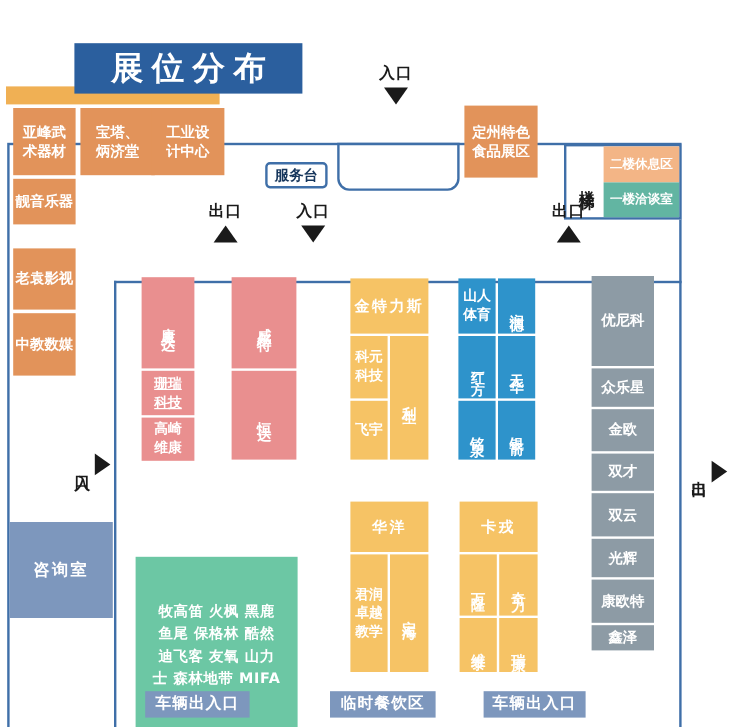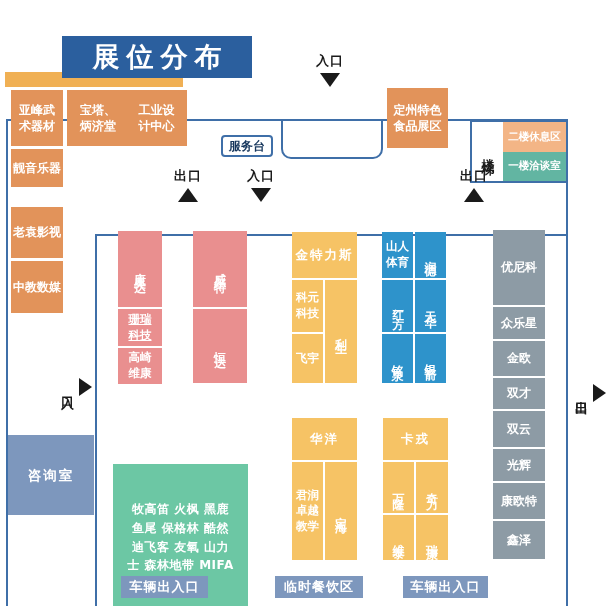--- a/index.html
+++ b/index.html
@@ -152,21 +152,21 @@
   <div class="booth blue v" style="left:415px;top:280px;width:31px;height:52px;">天华</div>
   <div class="booth blue v" style="left:415px;top:334px;width:31px;height:49px;">银箭</div>
 
   <div class="booth gray" style="left:493px;top:230px;width:52px;height:75px;">优尼科</div>
   <div class="booth gray" style="left:493px;top:307px;width:52px;height:32px;">众乐星</div>
   <div class="booth gray" style="left:493px;top:341px;width:52px;height:35px;">金欧</div>
   <div class="booth gray" style="left:493px;top:378px;width:52px;height:31px;">双才</div>
   <div class="booth gray" style="left:493px;top:411px;width:52px;height:36px;">双云</div>
   <div class="booth gray" style="left:493px;top:449px;width:52px;height:32px;">光辉</div>
   <div class="booth gray" style="left:493px;top:483px;width:52px;height:36px;">康欧特</div>
-  <div class="booth gray" style="left:493px;top:521px;width:52px;height:38px;">鑫泽</div>
+  <div class="booth gray" style="left:493px;top:521px;width:52px;height:21px;">鑫泽</div>
 
   <div class="booth tealbg prelines teal-zone" style="left:113px;top:420px;width:135px;height:147px;">牧高笛 火枫 黑鹿
 鱼尾 保格林 酷然
 迪飞客 友氧 山力
 士 森林地带 MIFA</div>
 
   <div class="booth yellow hdr" style="left:292px;top:418px;width:65px;height:42px;">华洋</div>
   <div class="booth yellow prelines small" style="left:292px;top:462px;width:31px;height:98px;">君润
 卓越
 教学</div>

